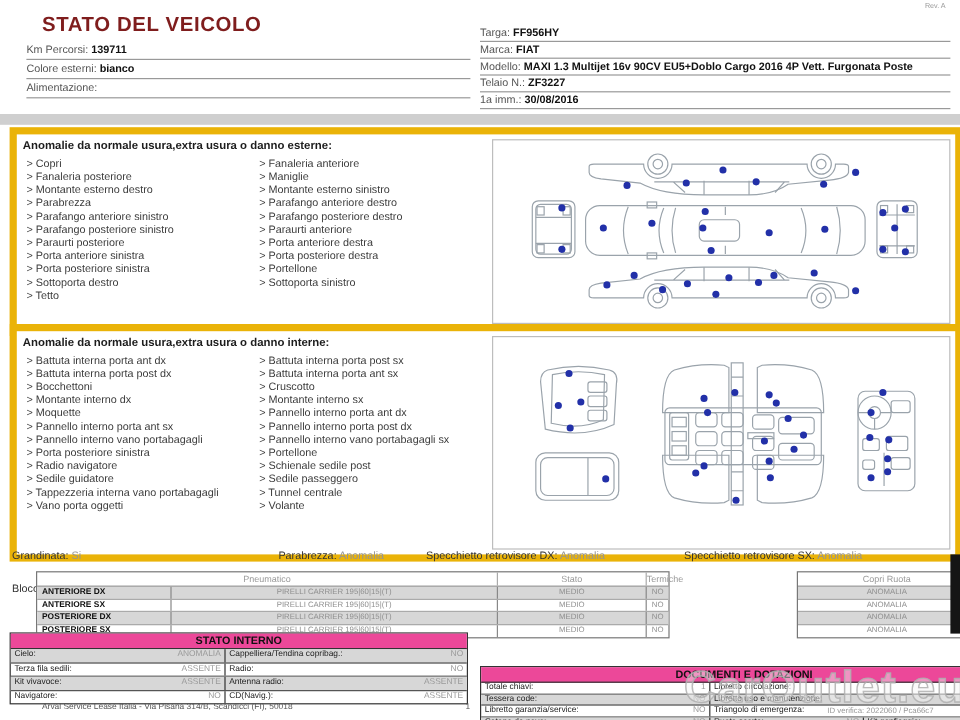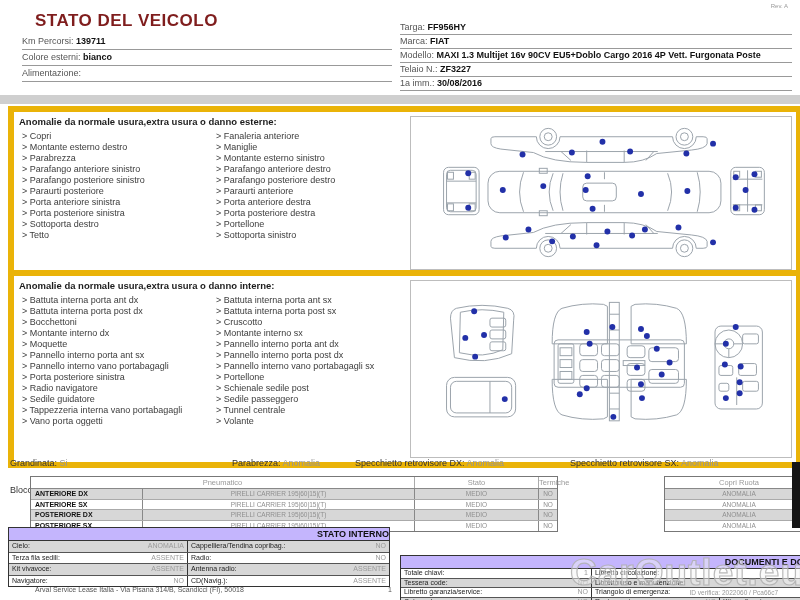--- a/index.html
+++ b/index.html
@@ -43,21 +43,21 @@
   .t-row div:last-child{border-right:none;}
   .copri-table{position:absolute;left:664px;top:476px;width:150px;border:1px solid #777;font-size:6.5px;box-sizing:border-box;background:#fff;}
   .c-head{height:11px;line-height:11px;text-align:center;color:#9a9a9a;font-size:7.5px;border-bottom:1px solid #888;}
   .c-rows > div.c-row{height:9.7px;line-height:9.7px;text-align:center;color:#8f8f8f;border-bottom:1px solid #aaa;}
   .c-rows > div.c-row:last-child{border-bottom:none;}
   .c-rows > div.c-row:nth-of-type(odd){background:#d7d7d7;}
   
   .btable{position:absolute;top:527px;border:1px solid #333;box-sizing:border-box;background:#fff;}
   .bt-si{left:8px;width:382px;}
   .bt-doc{left:400px;width:440px;margin-top:28px;}
-  .bt-head{height:12px;line-height:12px;text-align:right;font-weight:bold;font-size:9px;background:#c4b5fd;border-bottom:1px solid #333;color:#111;}
+  .bt-head{height:12px;line-height:12px;text-align:center;font-weight:bold;font-size:9px;background:#ec4899;border-bottom:1px solid #333;color:#111;}
   .bt-row{display:grid;border-bottom:1px solid #555;font-size:7px;}
   .bt-row:last-child{border-bottom:none;}
   .bt-si .bt-row{grid-template-columns:112px 66px 142px 1fr;height:10.5px;line-height:10.5px;}
   .bt-doc .bt-row{grid-template-columns:150px 40px 160px 1fr;height:8.6px;line-height:8.6px;}
   .bt-doc .bt-row.six{grid-template-columns:150px 40px 96px 32px 92px 1fr;}
   .bl{padding-left:3px;color:#222;}
   .bv{text-align:right;padding-right:3px;color:#9a9a9a;}
   .b-sep{border-left:1px solid #333;}
   .shade{background:#d7d7d7;}
   
@@ -123,20 +123,21 @@
       </div>
     </div>
 
   <div class="gray-strip"></div>
 
   <div class="sec sec1">
     <div class="sec-title">Anomalie da normale usura,extra usura o danno esterne:</div>
     <div class="alist col-l">
 
     <div class="li">Copri</div>
+        <div class="li">Fanaleria posteriore</div>
         <div class="li">Montante esterno destro</div>
         <div class="li">Parabrezza</div>
         <div class="li">Parafango anteriore sinistro</div>
         <div class="li">Parafango posteriore sinistro</div>
         <div class="li">Paraurti posteriore</div>
         <div class="li">Porta anteriore sinistra</div>
         <div class="li">Porta posteriore sinistra</div>
         <div class="li">Sottoporta destro</div>
         <div class="li">Tetto</div>
       </div>
@@ -239,22 +240,22 @@
         <div class="li">Pannello interno porta ant sx</div>
         <div class="li">Pannello interno vano portabagagli</div>
         <div class="li">Porta posteriore sinistra</div>
         <div class="li">Radio navigatore</div>
         <div class="li">Sedile guidatore</div>
         <div class="li">Tappezzeria interna vano portabagagli</div>
         <div class="li">Vano porta oggetti</div>
       </div>
     <div class="alist col-r">
 
-    <div class="li">Battuta interna porta ant sx</div>
-        <div class="li">Battuta interna porta post sx</div>
+    <div class="li">Battuta interna porta post sx</div>
+        <div class="li">Battuta interna porta ant sx</div>
         <div class="li">Cruscotto</div>
         <div class="li">Montante interno sx</div>
         <div class="li">Pannello interno porta ant dx</div>
         <div class="li">Pannello interno porta post dx</div>
         <div class="li">Pannello interno vano portabagagli sx</div>
         <div class="li">Portellone</div>
         <div class="li">Schienale sedile post</div>
         <div class="li">Sedile passeggero</div>
         <div class="li">Tunnel centrale</div>
         <div class="li">Volante</div>

